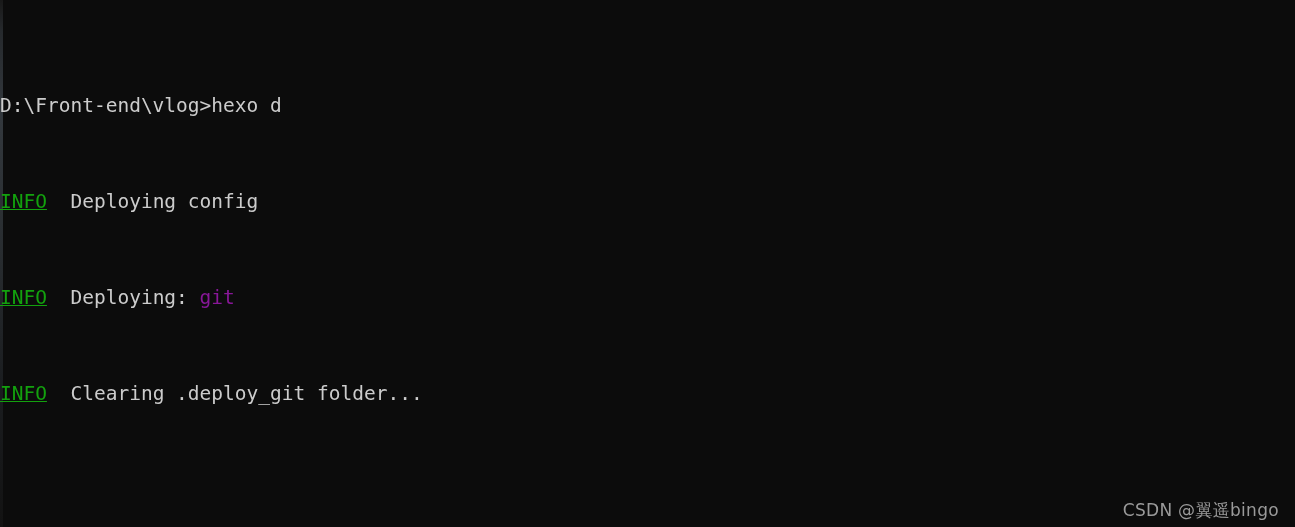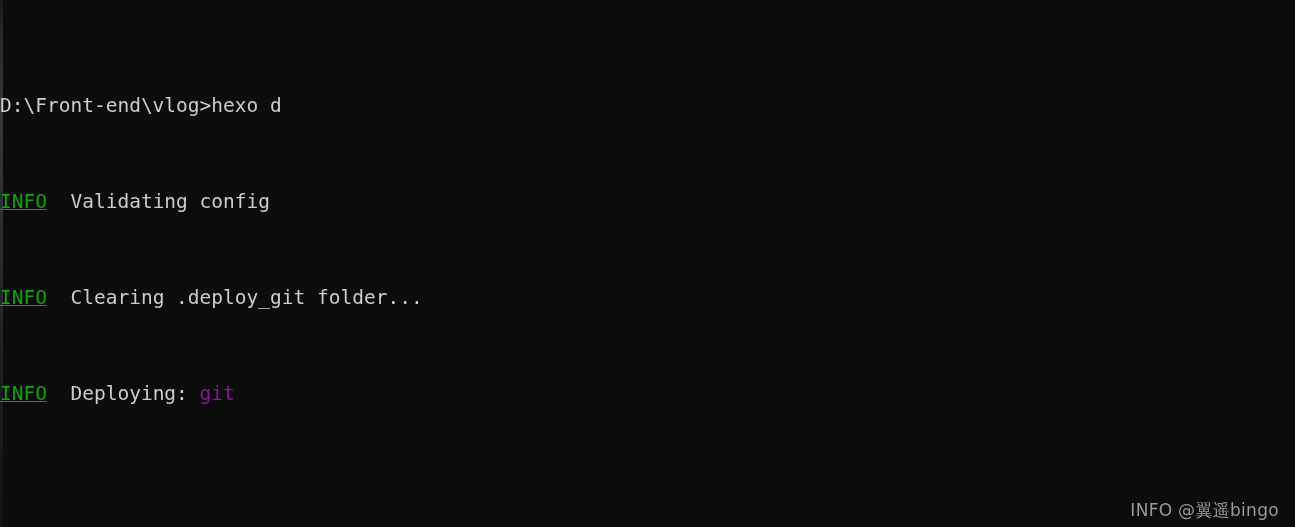--- a/index.html
+++ b/index.html
@@ -81,25 +81,25 @@
 <body>
 
 <div id="terminal">
 
   <div id="left-edge-bar"></div>
 
   <div id="console-out">
 
     <span class="cline"><span class="fg-default">D:\Front-end\vlog&gt;hexo d</span></span>
 
-    <span class="cline"><span class="fg-green">INFO</span><span class="fg-default">  Validating config</span></span>
+    <span class="cline"><span class="fg-green">INFO</span><span class="fg-default">  Deploying config</span></span>
+
+    <span class="cline"><span class="fg-green">INFO</span><span class="fg-default">  Deploying: </span><span class="fg-magenta">git</span></span>
 
     <span class="cline"><span class="fg-green">INFO</span><span class="fg-default">  Clearing .deploy_git folder...</span></span>
-
-    <span class="cline"><span class="fg-green">INFO</span><span class="fg-default">  Deploying: </span><span class="fg-magenta">git</span></span>
 
 
     
 
     
 
     
 
     
 
@@ -120,15 +120,15 @@
     
 
     
 
     
 
     
 
   </div>
 
-  <div id="watermark">INFO @翼遥bingo</div>
+  <div id="watermark">CSDN @翼遥bingo</div>
 
 </div>
 
 </body></html>

